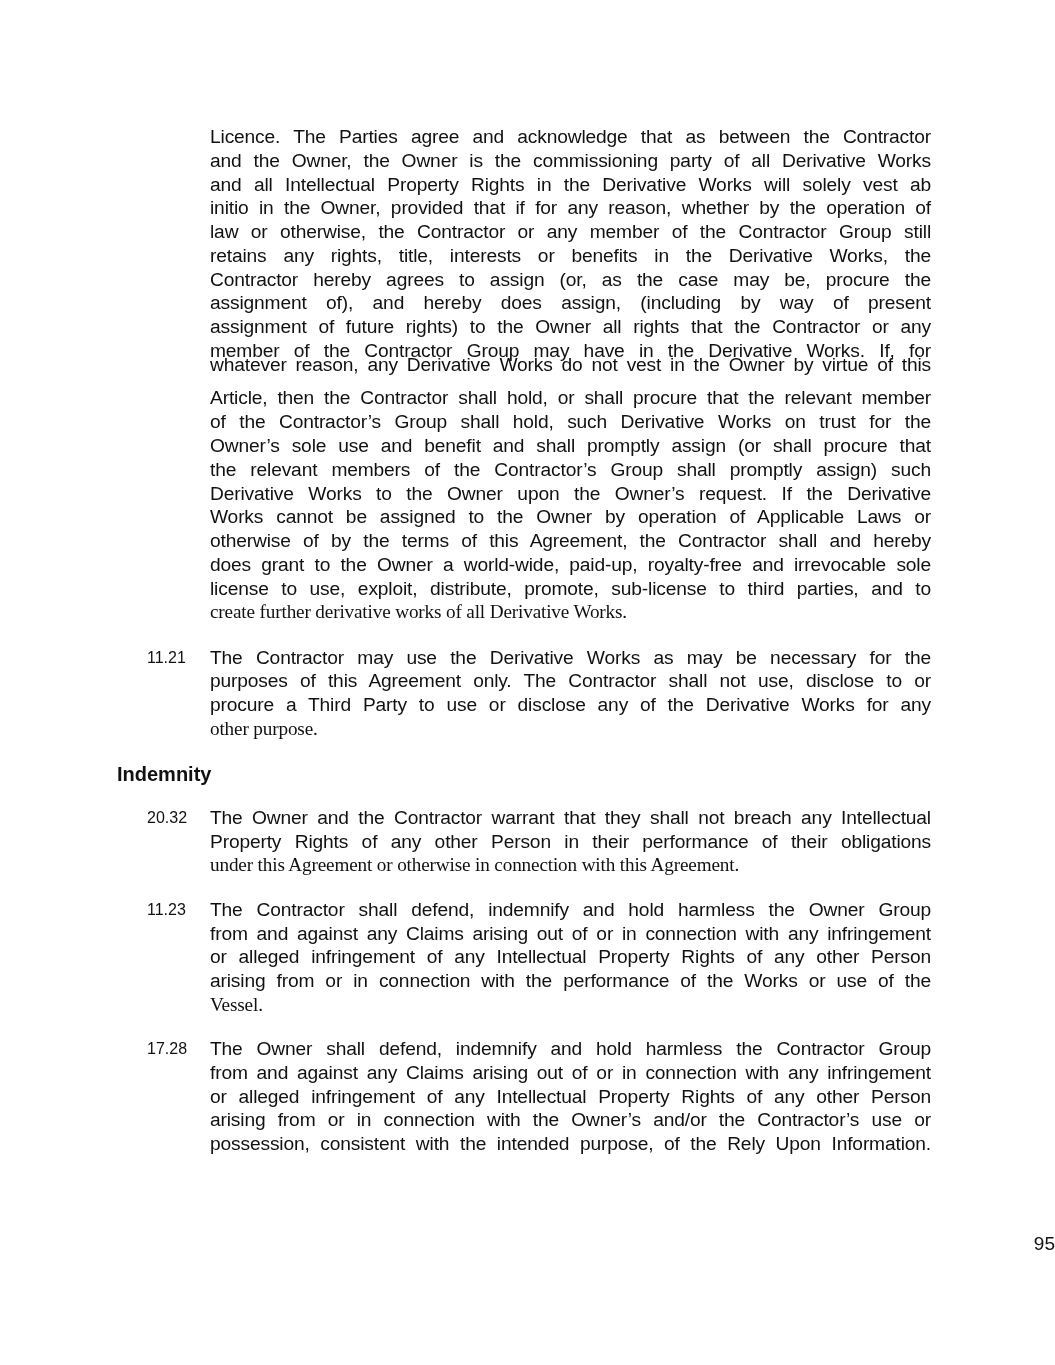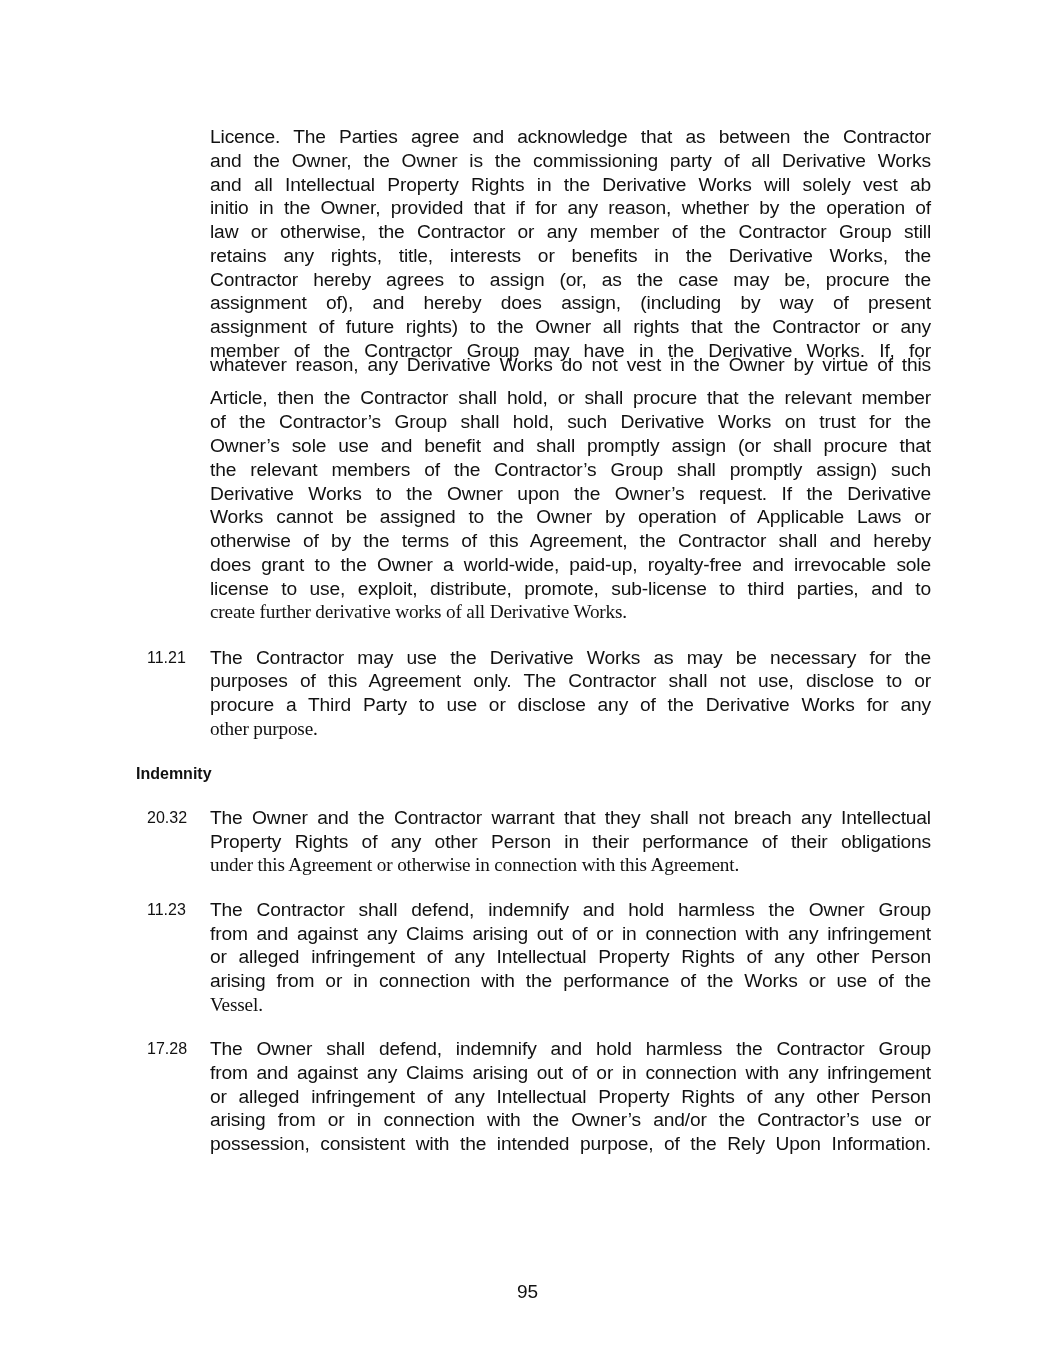--- a/index.html
+++ b/index.html
@@ -12,24 +12,24 @@
       position: absolute; left: 210px; width: 721px;
       font-size: 19.2px; line-height: 24px; height: 24px;
       text-align: justify; text-align-last: justify; white-space: nowrap;
       letter-spacing: -0.15px;
     }
     .line.last { text-align-last: left; font-family: Liberation Serif, serif; }
     .num {
       position: absolute; left: 147px; font-size: 16px; line-height: 24px;
     }
     .heading {
-      position: absolute; left: 136px; font-size: 16px; line-height: 24px; font-weight: bold;
+      position: absolute; left: 117px; font-size: 20px; line-height: 24px; font-weight: bold;
     }
     .page-number {
-      position: absolute; left: 0; width: 1055px; top: 1280px; text-align: center;
+      position: absolute; left: 0; width: 1055px; top: 1232px; text-align: right;
       font-size: 19px; line-height: 24px;
     }
     .copyright {
       position: absolute; left: 0; width: 1055px; top: 1320px; text-align: center;
       font-size: 14.5px; line-height: 18px; font-family: "DejaVu Sans", sans-serif; color: #222;
     }
   </style>
 </head>
 <body>
 

